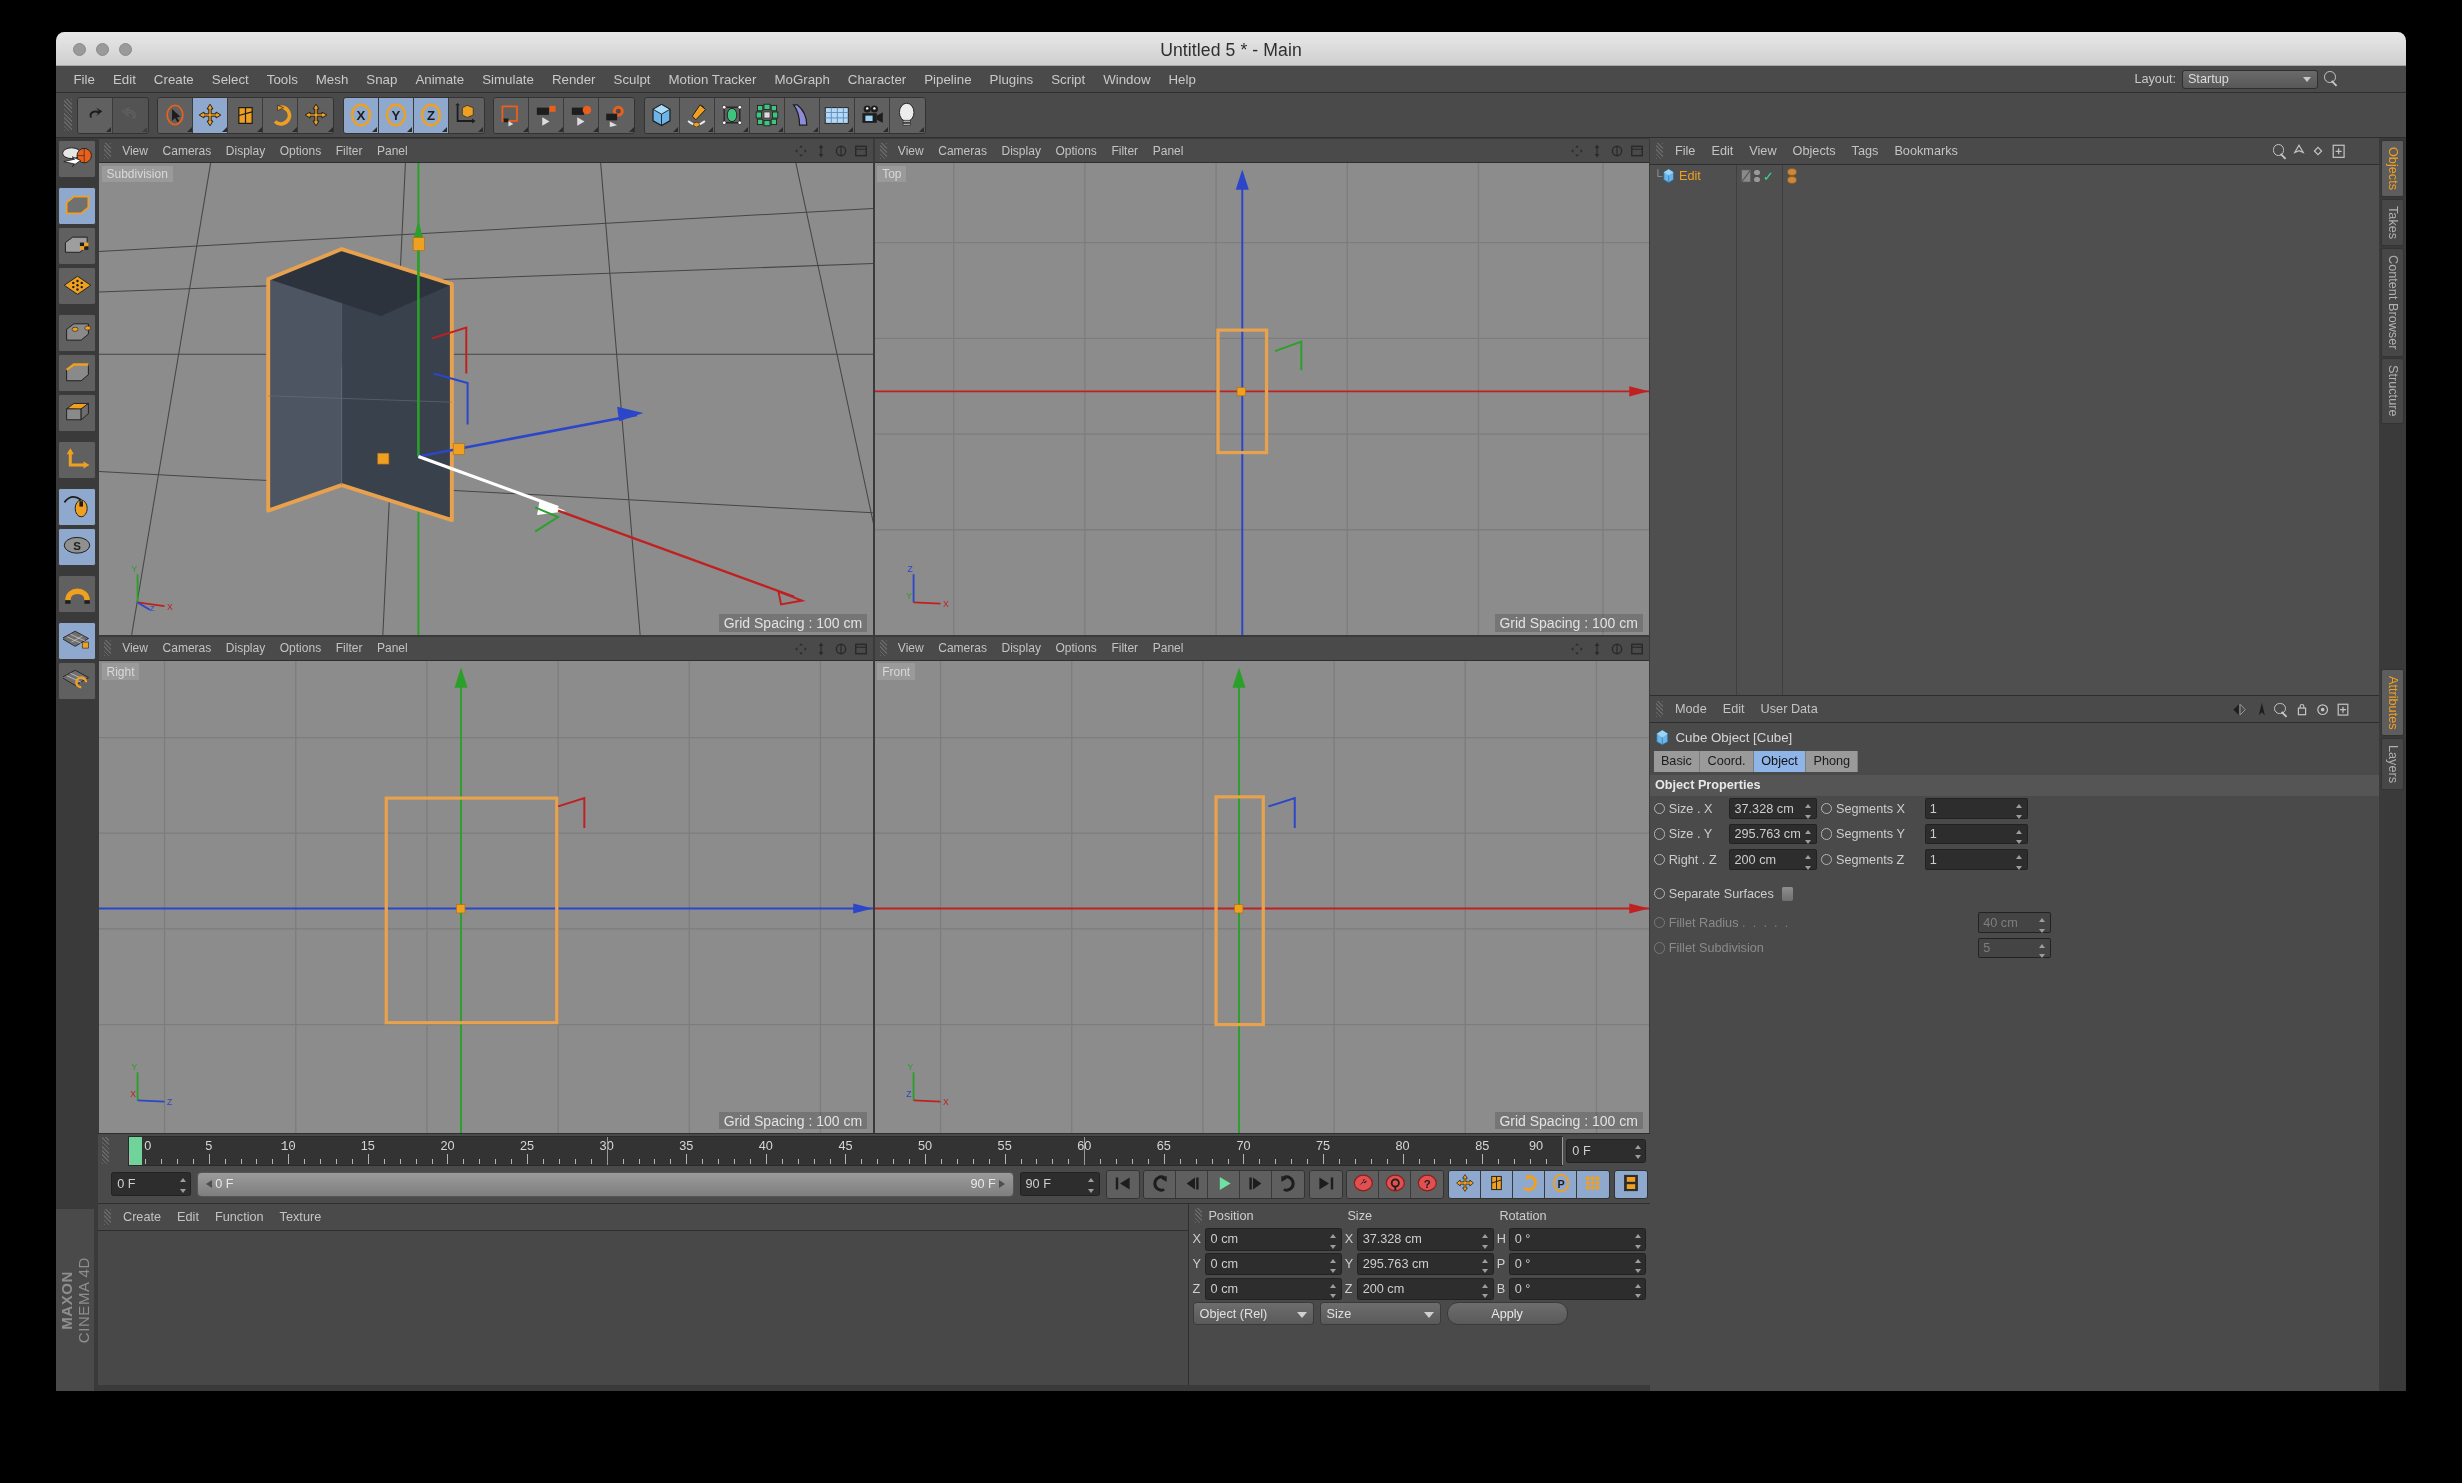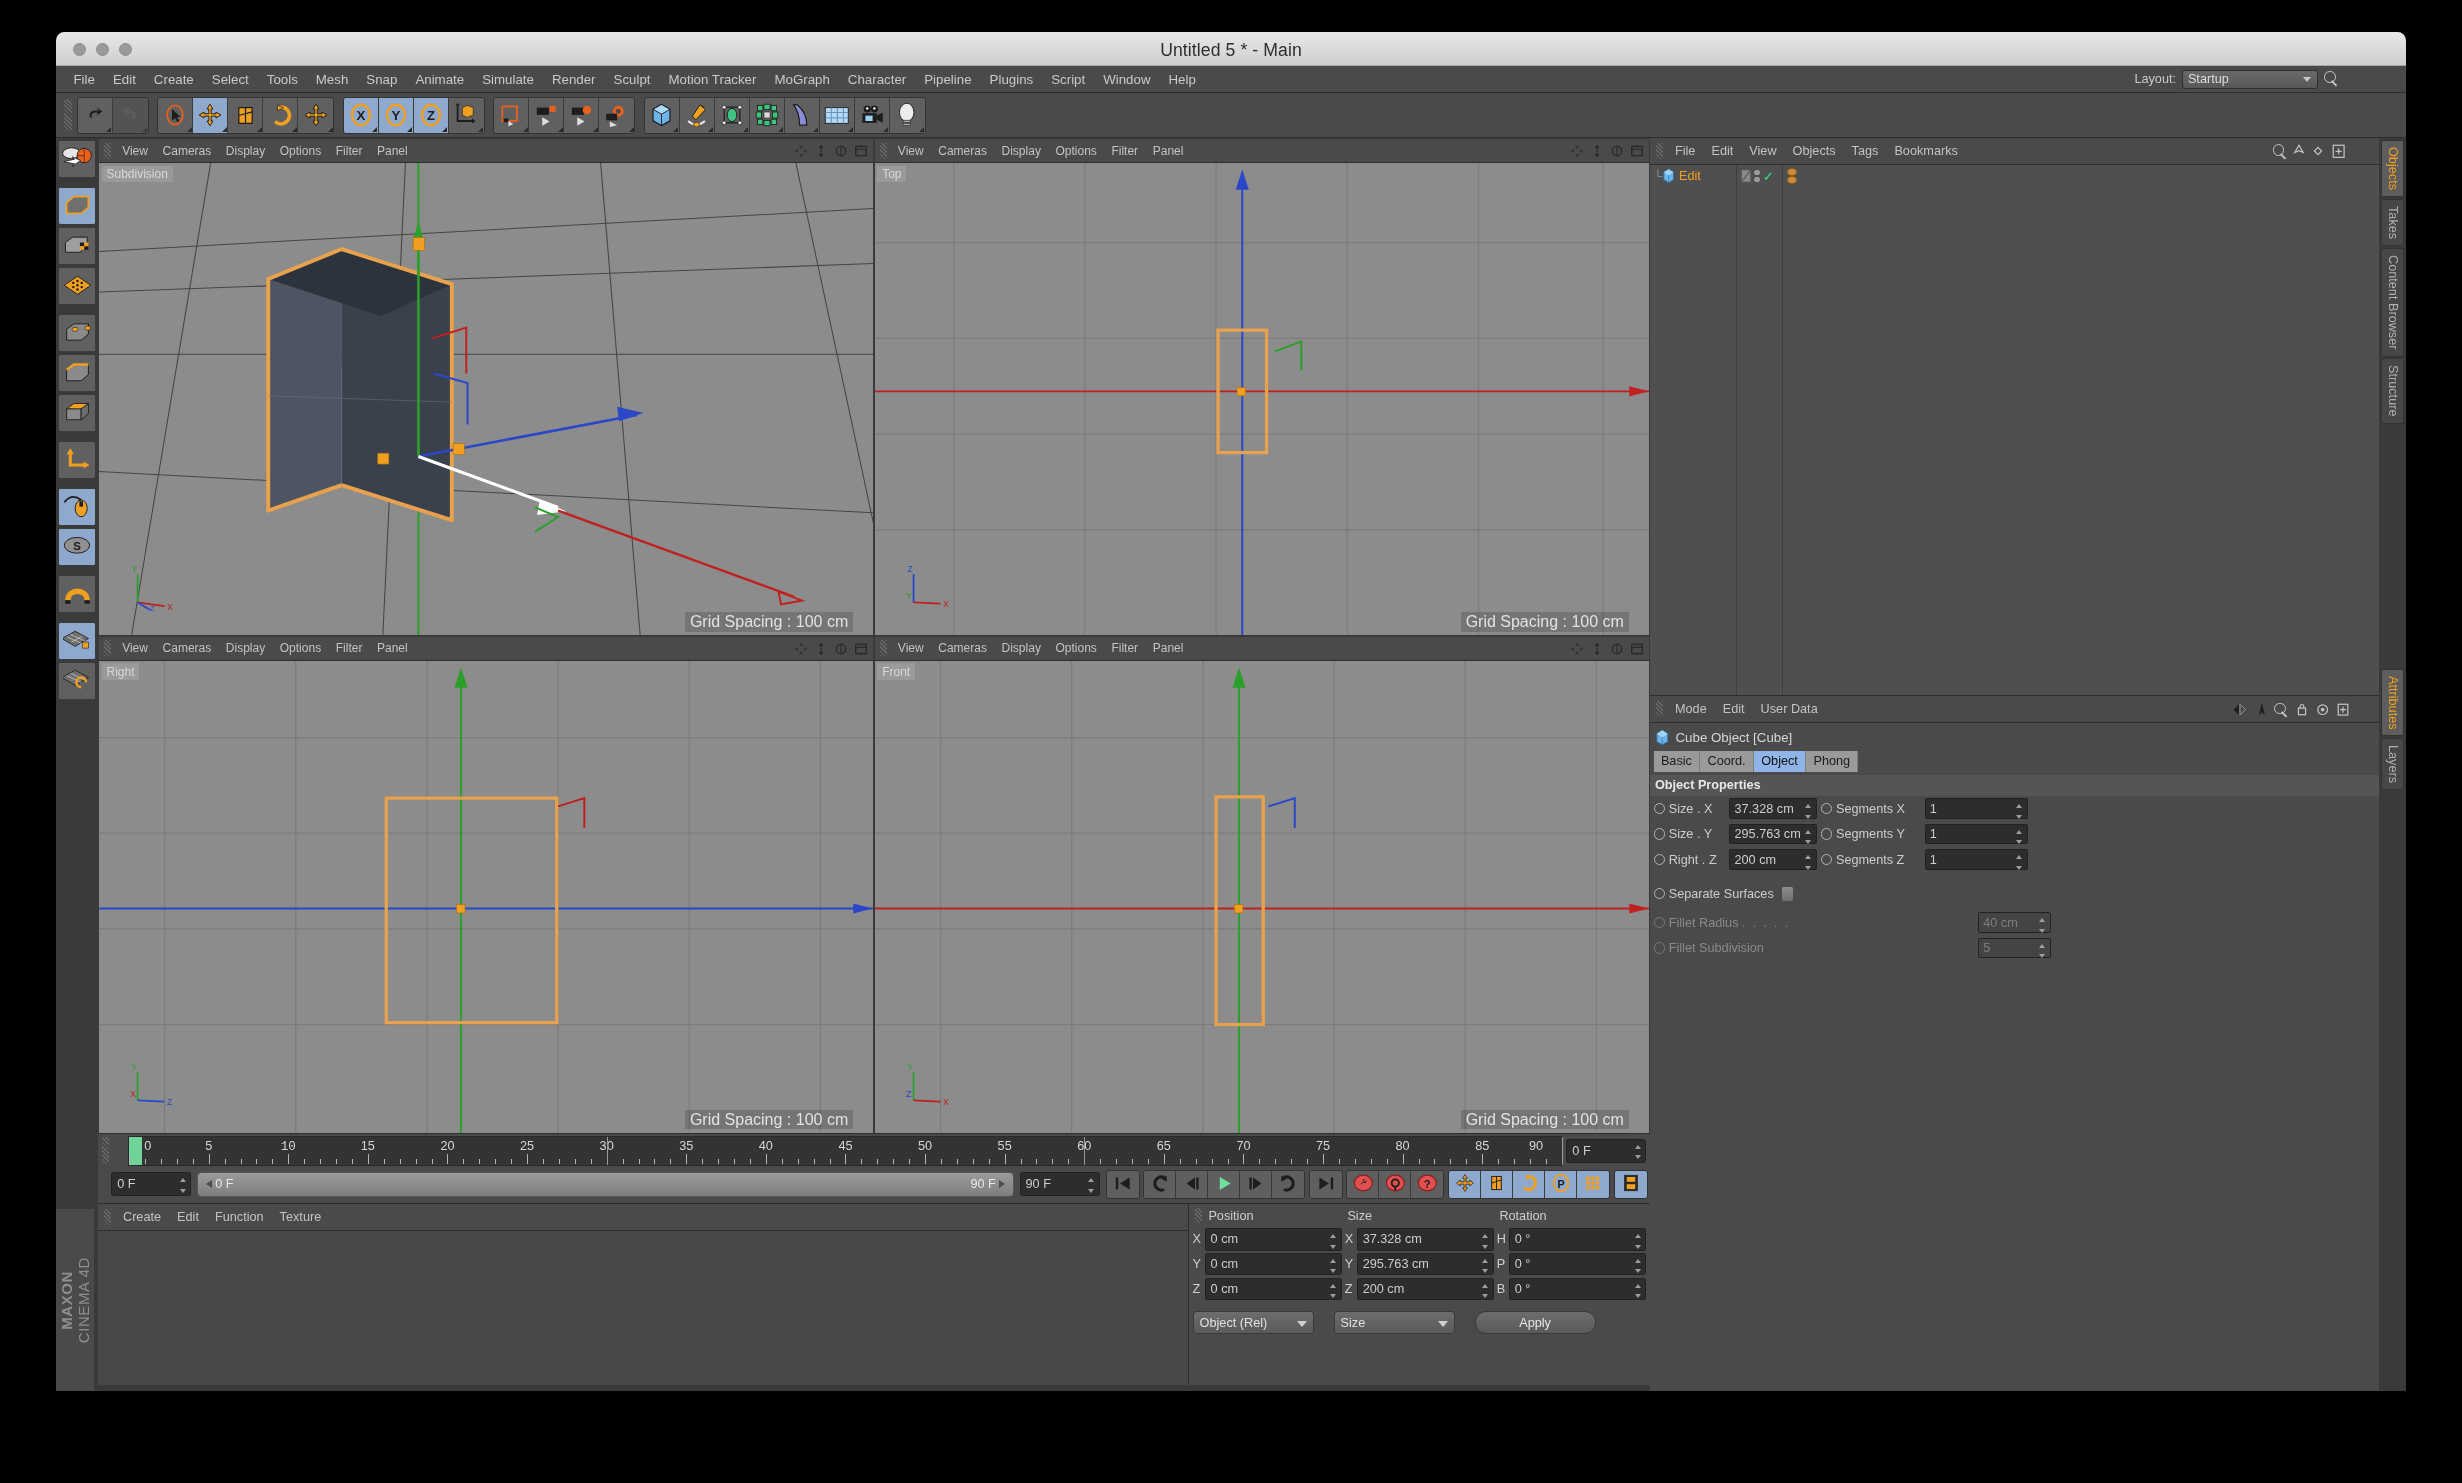--- a/index.html
+++ b/index.html
@@ -86,21 +86,21 @@
   }
   .vp-head .mi{ color:#c3c3c3;font-size:12px;padding:0 7.3px;}
   .vp-icons{ position:absolute;right:4.9px;top:4.9px;display:flex;gap:6px;align-items:center;}
   .vp-ic{ width:14px;height:14px;position:relative;}
   .vp-canvas{ position:absolute; left:0; right:0; top:24px; bottom:0; background:#8c8c8c; overflow:hidden;}
   .vp-label{
     position:absolute;left:2.4px;top:2.4px;color:#d8d8d8;font-size:12px;
     background:rgba(255,255,255,.12);padding:1.2px 4.9px;
   }
   .grid-lbl{
-    position:absolute;right:20px;bottom:3.6px;color:#e2e2e2;font-size:16px;
+    position:absolute;right:6px;bottom:3.6px;color:#e2e2e2;font-size:14px;
     background:rgba(0,0,0,.16);padding:0.6px 4.9px;
   }
   .axis-mini{ position:absolute;left:30px;bottom:24px;width:49px;height:49px;}
 
   
   .timeline{ background:#4a4a4a; border-top:0.6px solid #2e2e2e; }
   .tl-ruler-row{ display:flex; align-items:stretch; height:34px; }
   .tl-ruler{ flex:1; position:relative; background:#333; margin:1.8px 1.2px 1.8px 18px; border:0.6px solid #2a2a2a;}
   .tl-green{ position:absolute;left:0;top:0;bottom:0;width:13.3px;background:#6fd39a;}
   .tl-tick-lbl{ position:absolute;top:2.4px;color:#d6d6d6;font-size:12.7px;transform:translateX(-50%);}
@@ -1245,21 +1245,21 @@
                   <span>200 cm</span>
                   <span class="spin"></span>
                 </div>
                 <span class="clab">B</span>
                 <div class="cfield">
                   <span>0 °</span>
                   <span class="spin"></span>
                 </div>
               </div>
             </div>
-          <div class="crow" style="gap:20px;margin-top:9px">
+          <div class="crow" style="gap:6px;margin-top:0">
             <div class="cdrop" style="width:121px">
               <span>Object (Rel)</span>
               <span class="cv"></span>
             </div>
             <div class="cdrop" style="width:121px">
               <span>Size</span>
               <span class="cv"></span>
             </div>
             <div class="applybtn" style="width:121px">Apply</div>
           </div>

